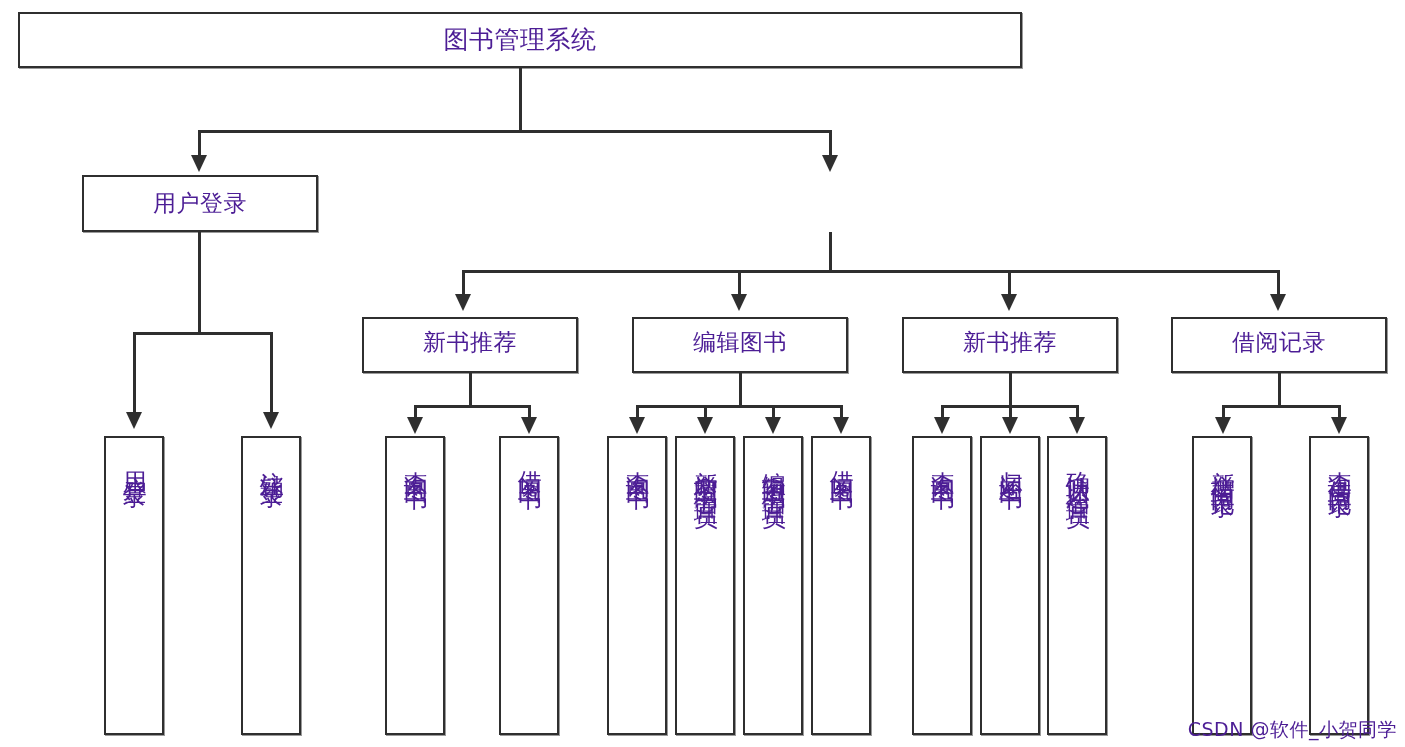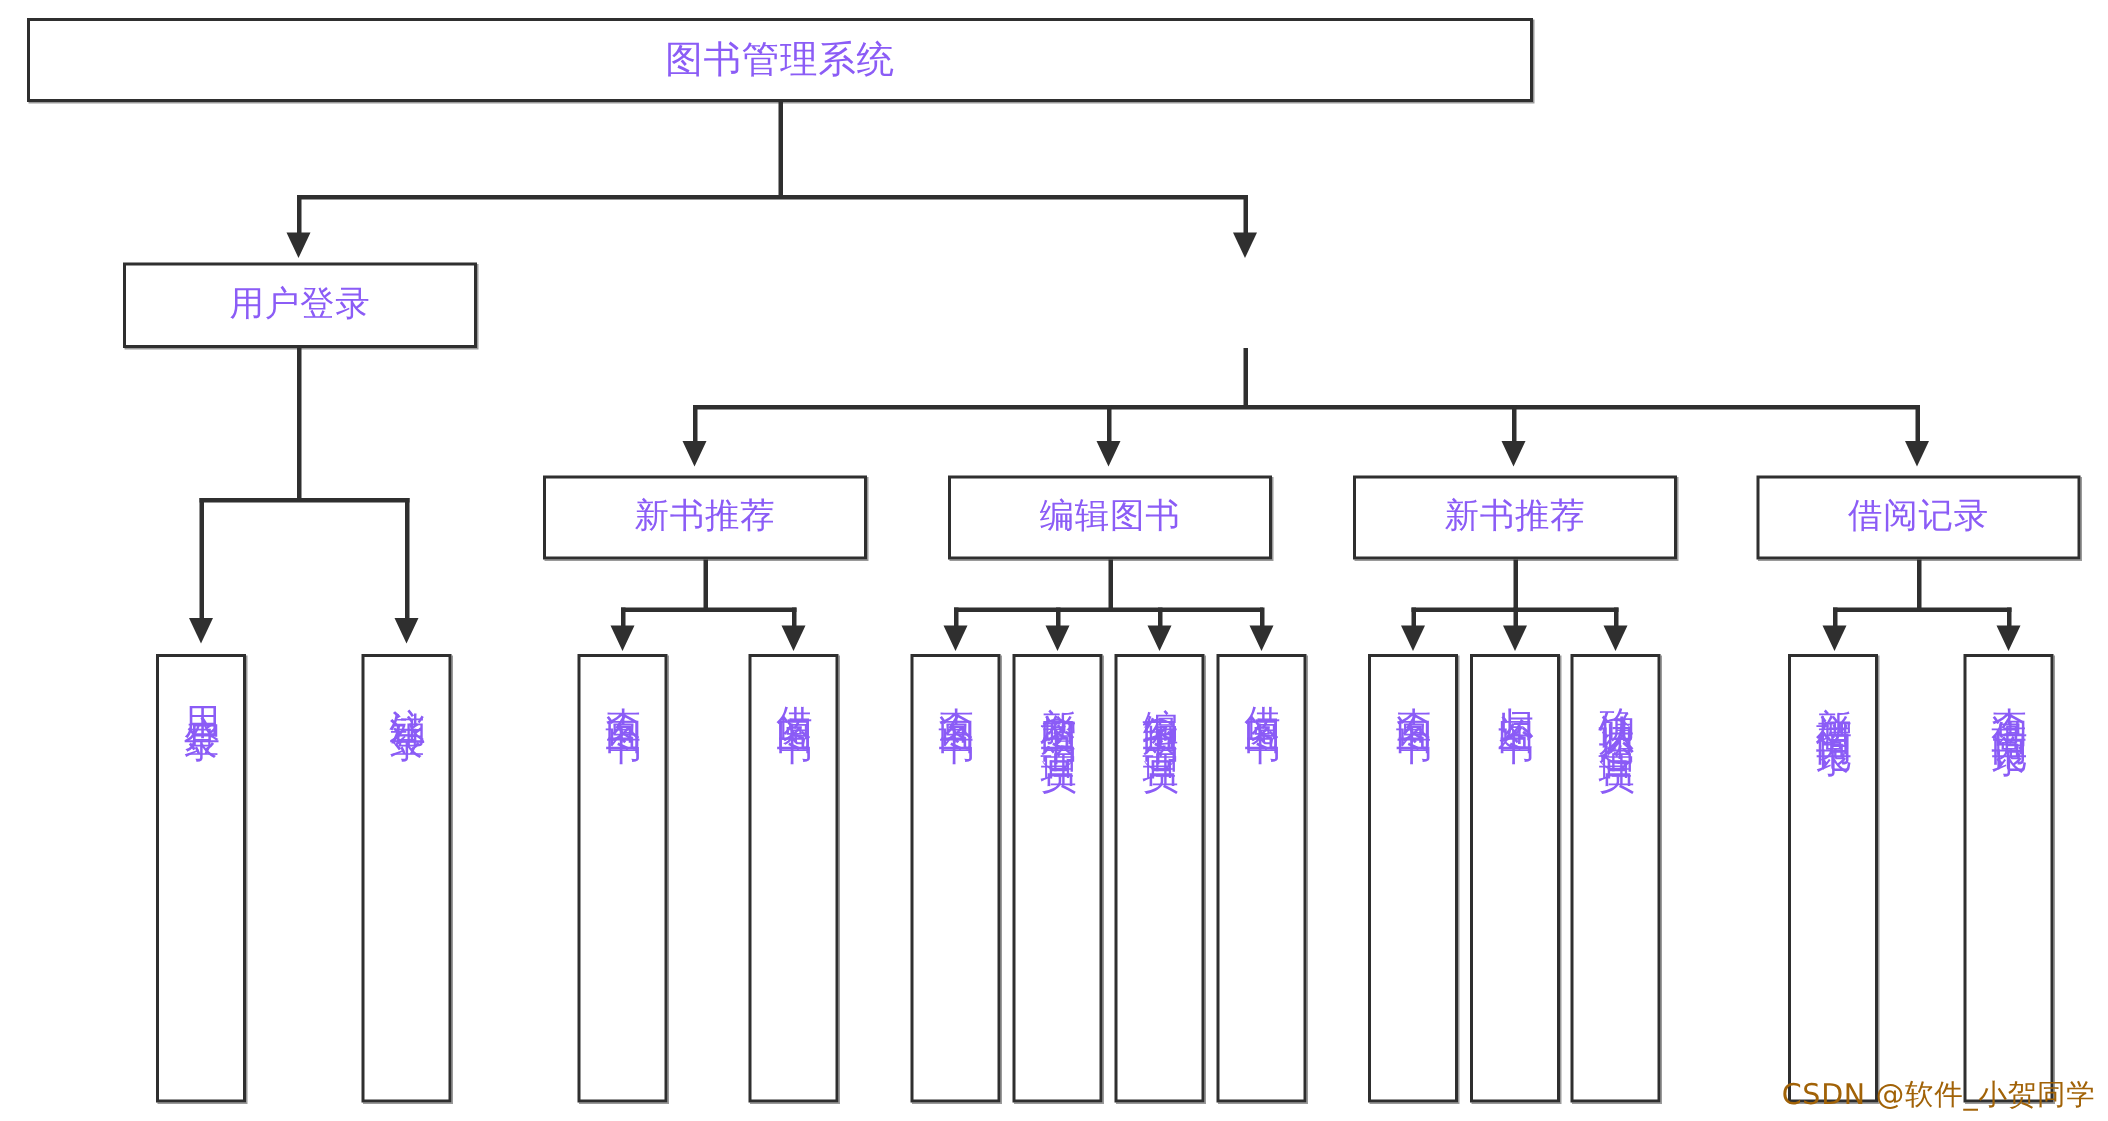--- a/index.html
+++ b/index.html
@@ -24,29 +24,29 @@
     border:2px solid #2f2f2f;
     box-shadow:1px 1px 0 0 #9a9a9a;
     display:flex;
     align-items:center;
     justify-content:center;
     text-align:center;
   }
   .node .label{
     display:block;
     line-height:1.18;
-    color:#8b5cf6;
+    color:#4c1d95;
     letter-spacing:0.5px;
     white-space:nowrap;
   }
   
   .node.root .label{font-size:25px;}
   
   .node.lvl2 .label{font-size:23px;}
-  .node.lvl3 .label{font-size:23px;}
+  .node.lvl3 .label{font-size:23px;font-family:Liberation Mono, monospace;}
   
   .node.leaf{
     padding:14px 0 10px 0;
     align-items:flex-start;
     justify-content:center;
   }
   .node.leaf .label{
     writing-mode:vertical-rl;
     text-orientation:upright;
     font-size:24px;
@@ -68,21 +68,21 @@
     border-left:8px solid transparent;
     border-right:8px solid transparent;
     border-top:17px solid #2f2f2f;
   }
   
   #watermark{
     position:absolute;
     right:8px;
     bottom:4px;
     font-size:19px;
-    color:#a16207;
+    color:#4c1d95;
     letter-spacing:0.5px;
     white-space:nowrap;
     user-select:none;
   }
 </style>
 </head>
 <body>
 
 <div id="canvas">
 

